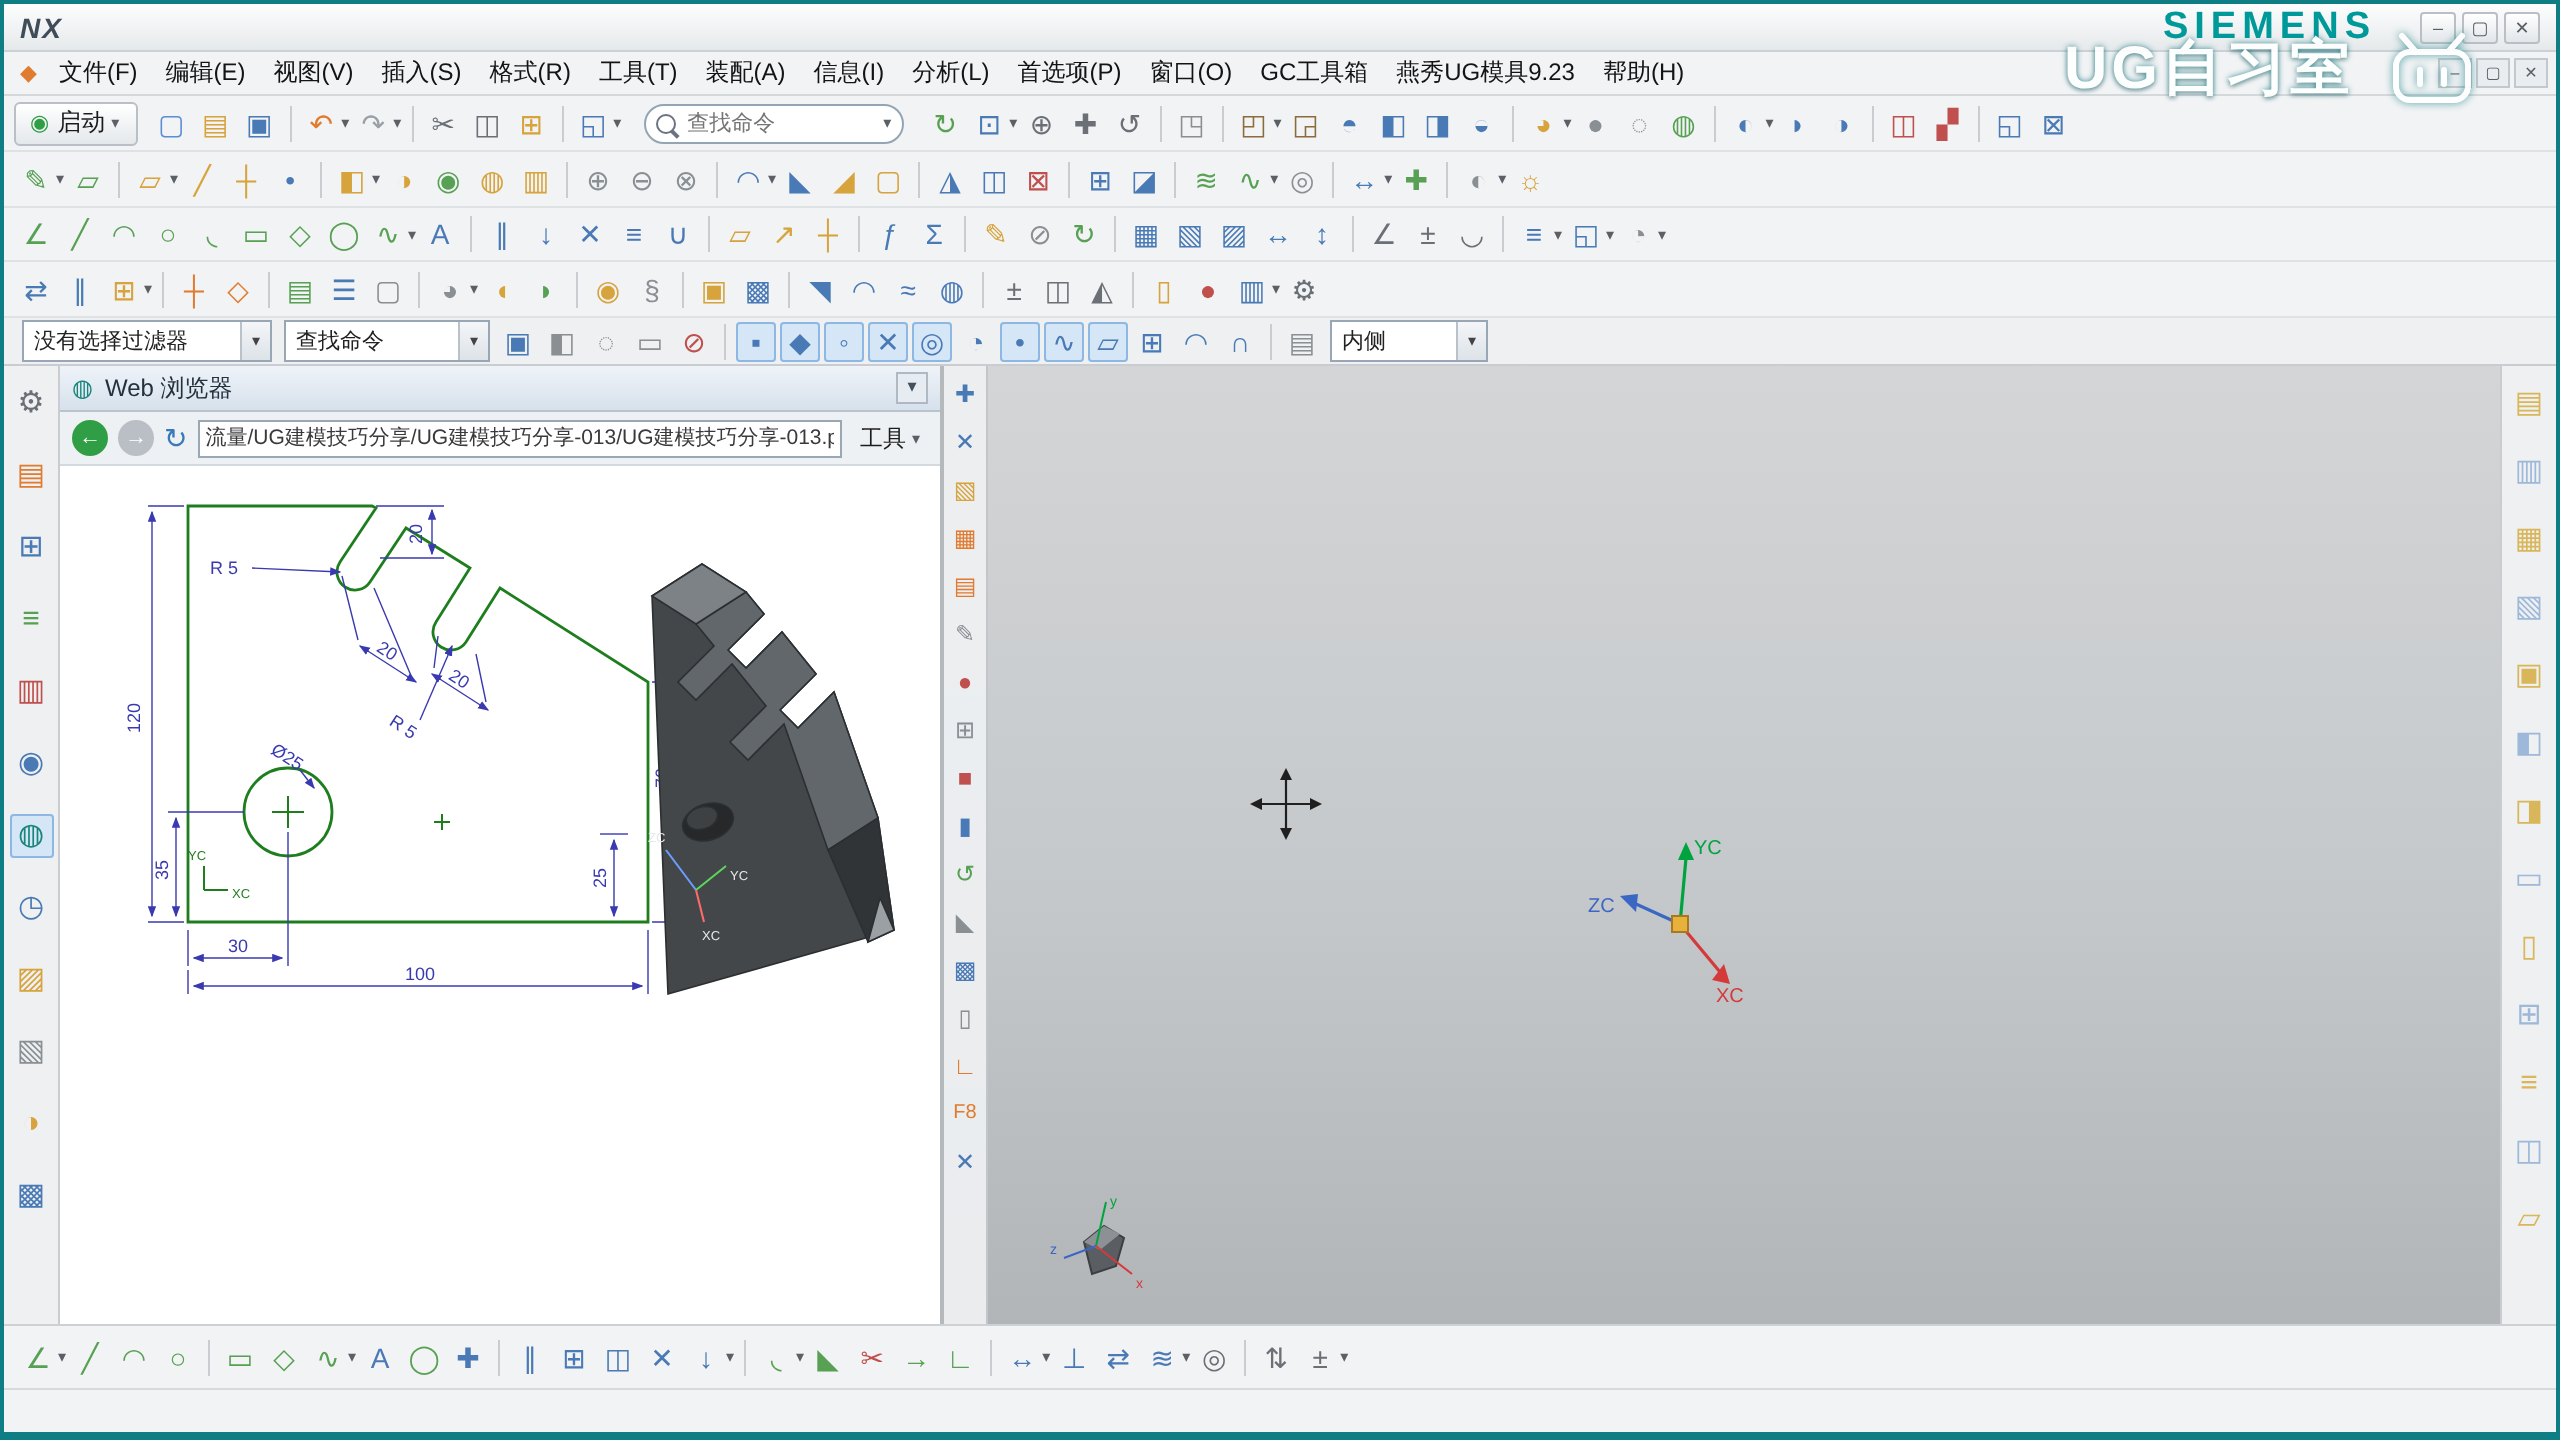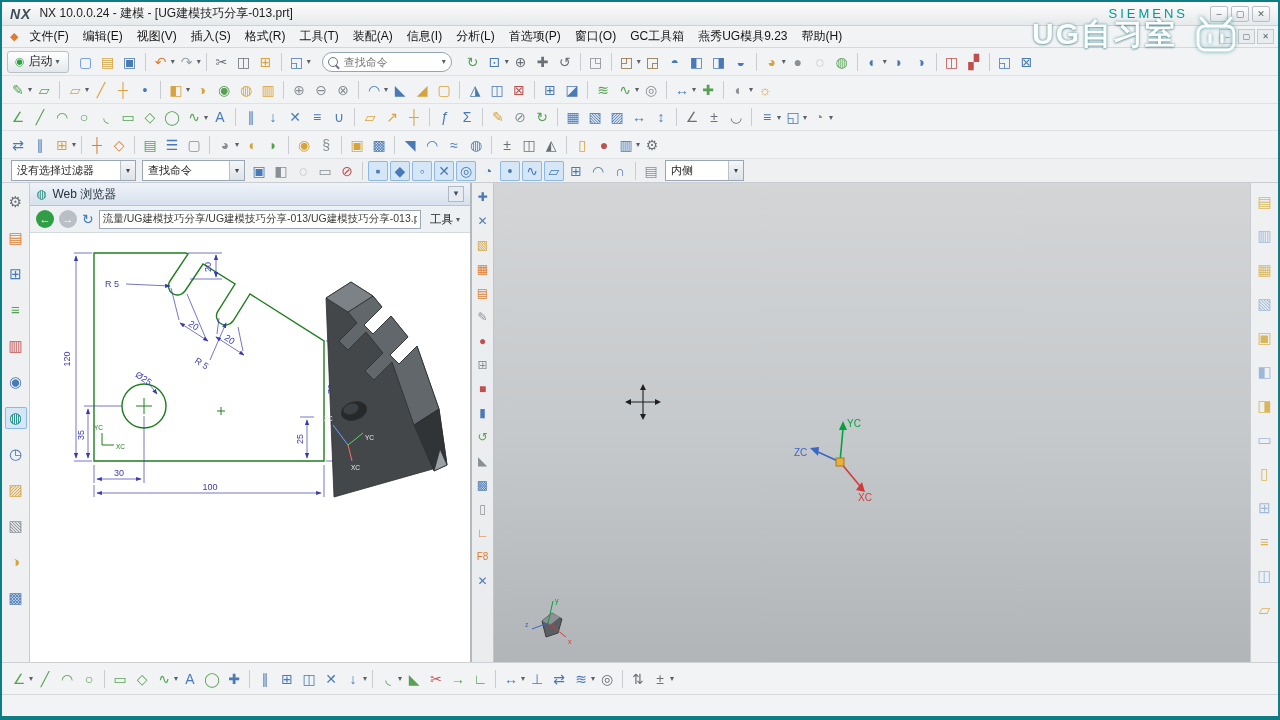--- a/index.html
+++ b/index.html
@@ -3,21 +3,21 @@
 <meta charset="utf-8">
 <style>
   html,body{margin:0;padding:0;}
   body{font-family:"Liberation Sans","DejaVu Sans",sans-serif;background:#888;}
   #app{position:relative;width:1280px;height:720px;background:#f0f1f3;overflow:hidden;}
   .edge{position:absolute;background:#0f7d84;z-index:60;}
   
   .titlebar{position:absolute;left:2px;top:2px;right:2px;height:24px;background:linear-gradient(#fdfdfd,#e6e9eb);border-bottom:1px solid #ccd1d5;display:flex;align-items:center;gap:8px;padding:0 8px;box-sizing:border-box;}
   .nxlogo{font-weight:bold;font-style:italic;font-size:14px;color:#3f4d59;letter-spacing:1px;}
   .title{font-size:12px;color:#1e1e1e;}
-  .brand{margin-left:auto;font-weight:normal;font-size:13px;letter-spacing:3px;color:#009999;}
+  .brand{margin-left:auto;font-weight:bold;font-size:19px;letter-spacing:3px;color:#009999;}
   .winbtns{display:flex;gap:3px;margin-left:14px;}
   .winbtns span{width:16px;height:14px;font-size:9px;line-height:14px;text-align:center;color:#5a6066;border:1px solid #b9bfc5;background:linear-gradient(#fff,#e2e6e9);border-radius:2px;}
   
   .menubar{position:absolute;left:2px;top:26px;right:2px;height:22px;background:#f2f3f5;border-bottom:1px solid #d4d8db;display:flex;align-items:center;font-size:12px;padding-left:4px;box-sizing:border-box;}
   .menuicon{color:#e07b2f;font-size:11px;margin:0 4px;}
   .mitem{padding:2px 7px;color:#141414;white-space:nowrap;}
   .mwin{margin-left:auto;display:flex;gap:2px;margin-right:4px;}
   .mwin span{width:15px;height:13px;font-size:8px;line-height:13px;text-align:center;color:#5a6066;border:1px solid #c3c8cd;background:#e9edf0;}
   
   .trow{position:absolute;left:2px;right:2px;display:flex;align-items:center;background:#f2f3f5;border-bottom:1px solid #dfe2e5;padding-left:5px;box-sizing:border-box;overflow:hidden;}
@@ -73,21 +73,20 @@
 
 <div id="app">
 
   <div class="edge" style="left:0;top:0;width:1280px;height:2px;"></div>
   <div class="edge" style="left:0;top:716px;width:1280px;height:4px;"></div>
   <div class="edge" style="left:0;top:0;width:2px;height:720px;"></div>
   <div class="edge" style="left:1278px;top:0;width:2px;height:720px;"></div>
 
   <div class="titlebar">
     <span class="nxlogo">NX</span>
-    <span class="title">NX 10.0.0.24 - 建模 - [UG建模技巧分享-013.prt]</span>
     <span class="brand">SIEMENS</span>
     <span class="winbtns">
       <span>–</span>
       <span>▢</span>
       <span>✕</span>
     </span>
   </div>
 
   <div class="menubar">
     <span class="menuicon">◆</span>

